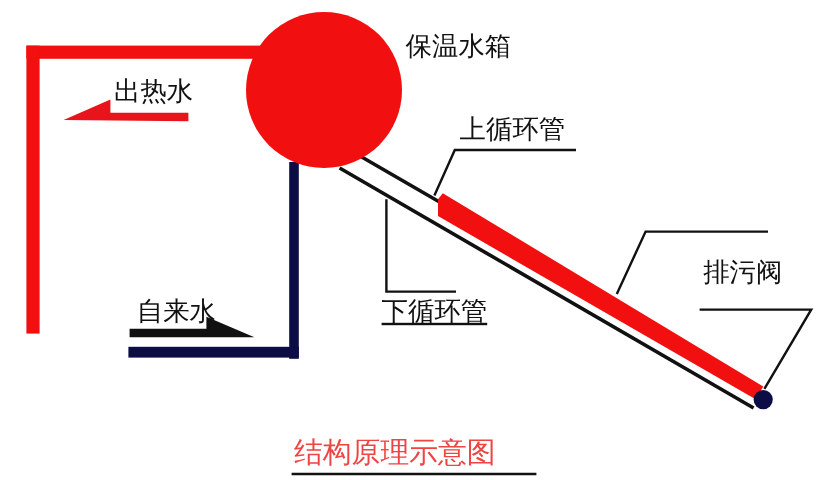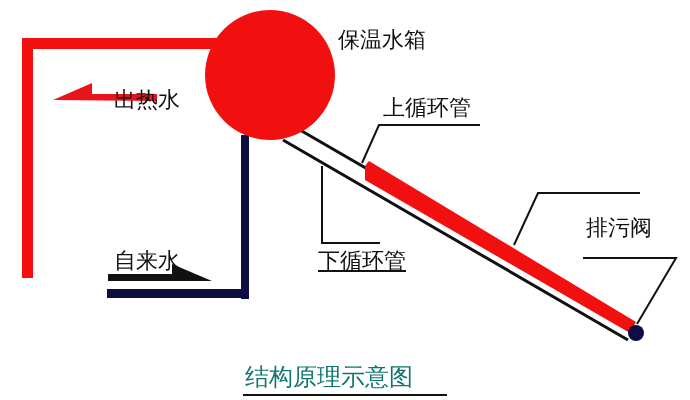--- a/index.html
+++ b/index.html
@@ -1,19 +1,19 @@
 <!DOCTYPE html>
 <html><head>
   <meta charset="utf-8">
   <style>
     html, body { margin: 0; padding: 0; background: #ffffff; }
     body { width: 690px; height: 400px; overflow: hidden; position: relative; font-family: "DejaVu Sans", sans-serif; }
     #stage { position: absolute; left: 0; top: 0; width: 690px; height: 400px; }
     .lbl { position: absolute; font-size: 22px; color: #111; white-space: nowrap; line-height: 1; letter-spacing: 0px; }
-    .title { position: absolute; font-size: 24px; color: #0f766e; white-space: nowrap; line-height: 1; text-align: center; }
+    .title { position: absolute; font-size: 24px; color: #ef4444; white-space: nowrap; line-height: 1; text-align: center; }
   </style>
 </head>
 <body>
 
 <div id="stage">
   <svg width="690" height="400" viewBox="0 0 690 400" xmlns="http://www.w3.org/2000/svg">
 
     <g>
       <rect x="22" y="38" width="200" height="11" fill="#f20f0f"></rect>
       <rect x="22" y="38" width="11" height="240" fill="#f20f0f"></rect>
@@ -53,19 +53,19 @@
 
       <polyline points="640,193 538,193 514,245"></polyline>
 
       <polyline points="583,258 676,258 637,324"></polyline>
 
       <line x1="243" y1="395" x2="447" y2="395"></line>
     </g>
   </svg>
 
   <span class="lbl" style="left:338px; top:29px;">保温水箱</span>
-  <span class="lbl" style="left:114px; top:66px;margin-top:23px;">出热水</span>
+  <span class="lbl" style="left:95px; top:66px;">出热水</span>
   <span class="lbl" style="left:383px; top:97px;font-family:Liberation Serif, serif;">上循环管</span>
   <span class="lbl" style="left:586px; top:217px;">排污阀</span>
   <span class="lbl" style="left:318px; top:250px;text-decoration:underline;">下循环管</span>
   <span class="lbl" style="left:82px; top:250px;margin-left:32px;">自来水</span>
   <span class="title" style="left:245px; top:365px;">结构原理示意图</span>
 </div>
 
 </body></html>

